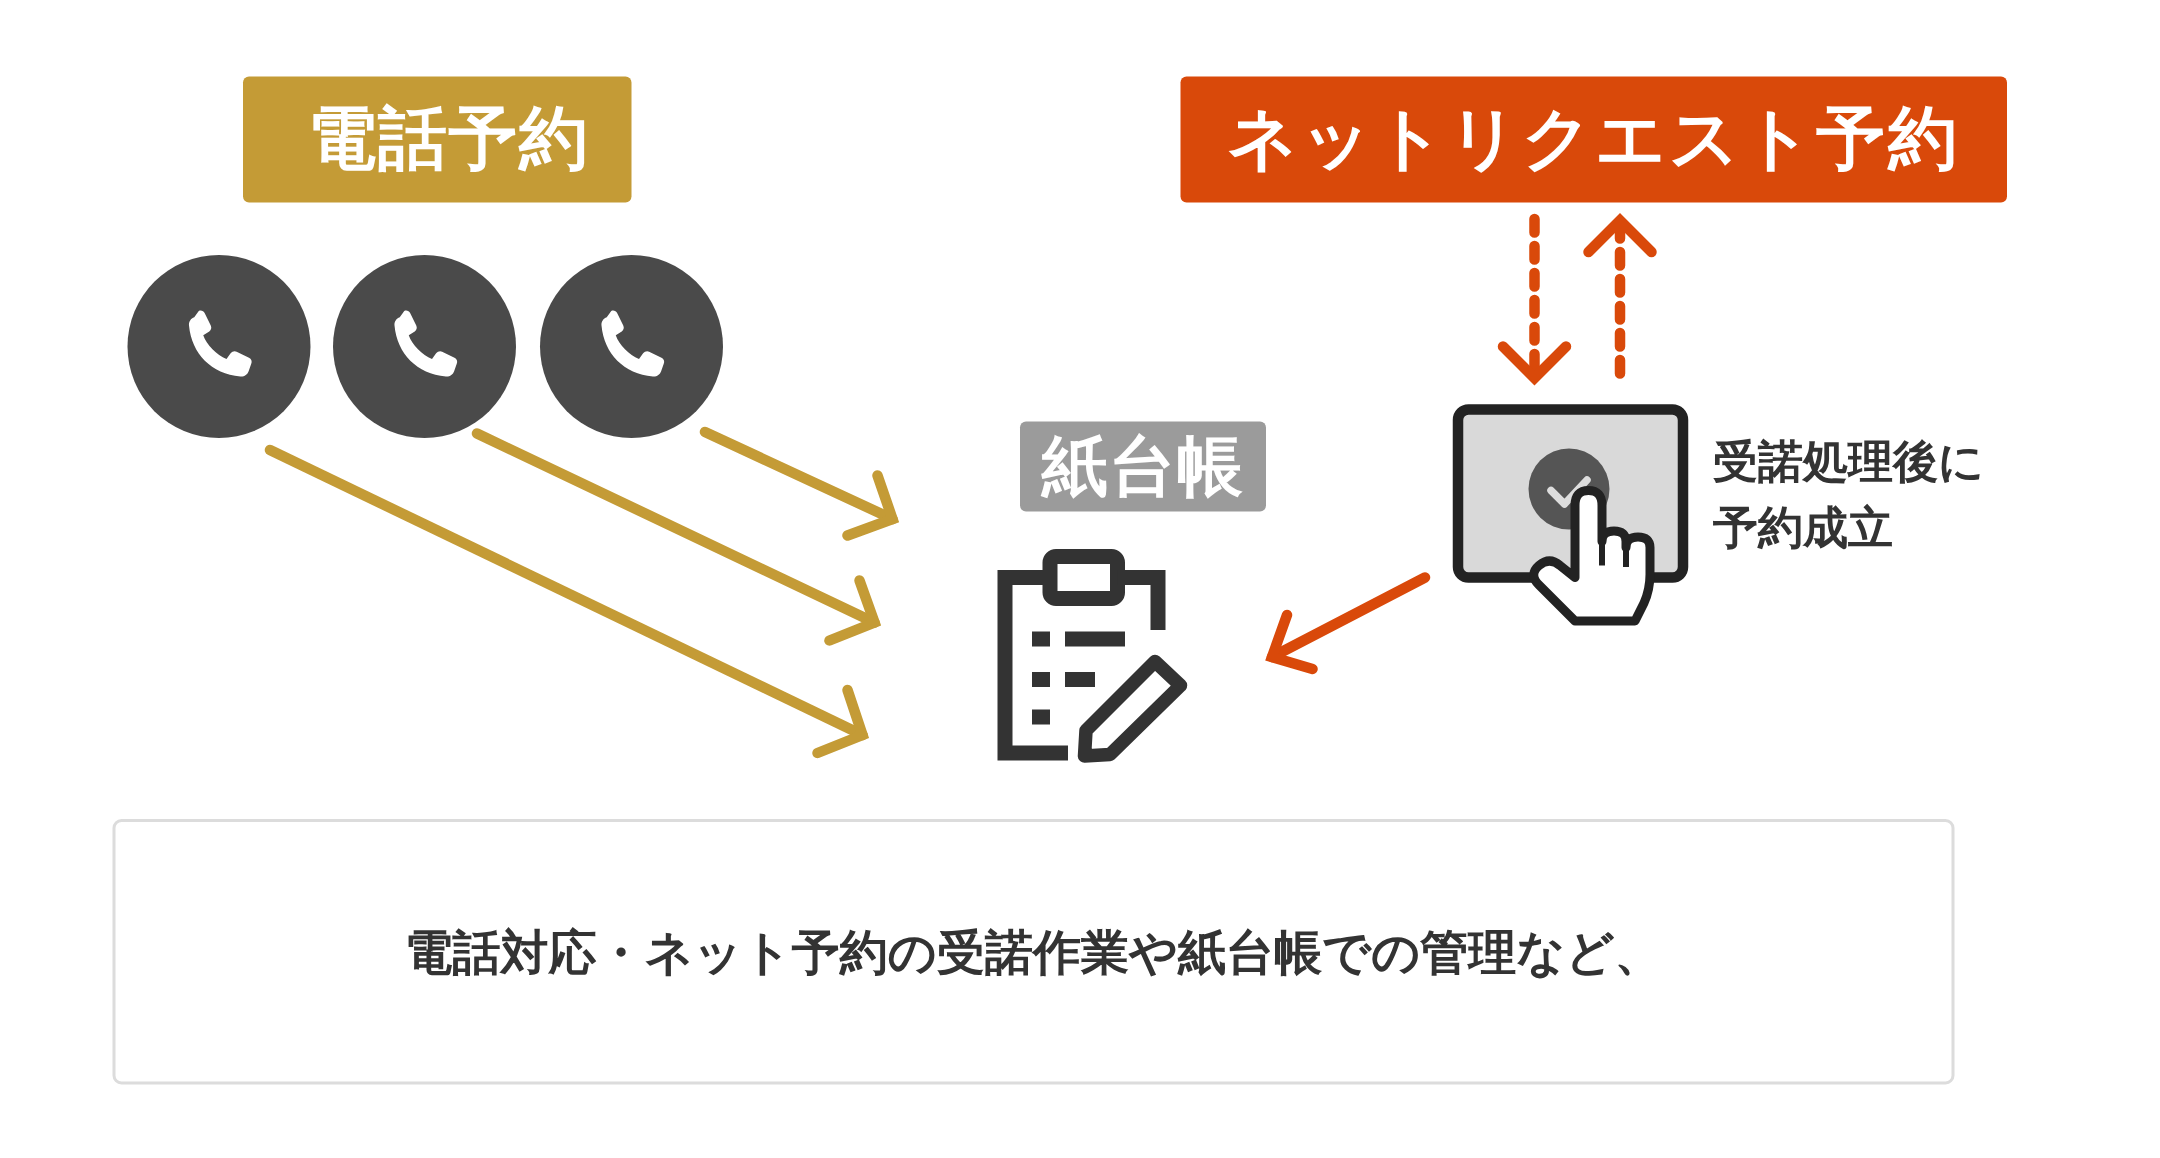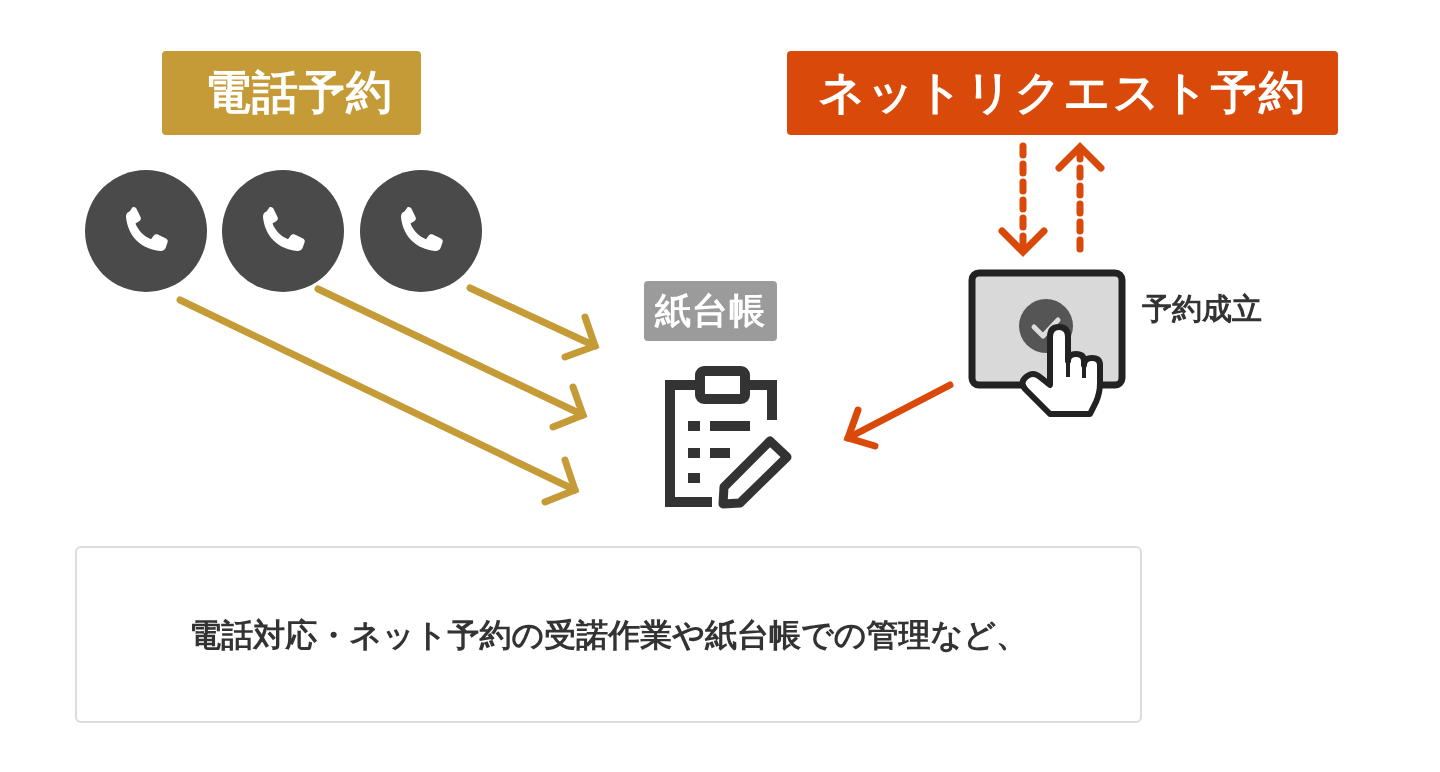--- a/index.html
+++ b/index.html
@@ -2,27 +2,27 @@
 <html><head>
 <meta charset="utf-8">
 <style>
   html, body { margin: 0; padding: 0; background: #ffffff; }
   body { width: 1440px; height: 772px; position: relative; overflow: hidden;
          font-family: "DejaVu Sans", "Liberation Sans", sans-serif; }
   .label-box { position: absolute; color: #ffffff; font-weight: bold; border-radius: 4px;
                display: flex; align-items: center; justify-content: center; letter-spacing: 1px; }
   #phone-label { left: 162px; top: 51px; width: 244px; height: 84px; font-size: 46px; }
   #net-label { left: 787px; top: 51px; width: 551px; height: 84px; font-size: 46px; letter-spacing: 2px; }
-  #ledger-label { left: 644px; top: 281px; width: 133px; height: 60px; font-size: 36px; }
+  #ledger-label { left: 680px; top: 281px; width: 164px; height: 60px; font-size: 44px; }
   .phone { position: absolute; width: 122px; height: 122px; border-radius: 50%;
            display: flex; align-items: center; justify-content: center; }
   #overlay { position: absolute; left: 0; top: 0; }
   #accept-note { position: absolute; left: 1142px; top: 287px; font-size: 30px; font-weight: bold;
                  color: #333333; line-height: 44px; }
-  #summary-box { position: absolute; left: 75px; top: 546px; width: 1067px; height: 177px;
+  #summary-box { position: absolute; left: 75px; top: 546px; width: 1228px; height: 177px;
                  border: 2px solid #dcdcdc; border-radius: 6px; box-sizing: border-box;
                  display: flex; flex-direction: column; align-items: center; justify-content: center; }
   .summary-line { font-size: 32px; font-weight: bold; color: #333333; line-height: 56px; }
 </style>
 </head>
 <body>
 
 <div id="phone-label" class="label-box" style="background:#c49b36;padding-left:15px;">電話予約</div>
 
 <div id="net-label" class="label-box" style="background:#d9490a;">ネットリクエスト予約</div>
@@ -94,18 +94,19 @@
     <rect x="972" y="273" width="150" height="112" rx="7" fill="#d9d9d9" stroke="#222" stroke-width="7"></rect>
     <circle cx="1046" cy="326" r="27" fill="#555"></circle>
     <polyline points="1034,327 1043,336 1058,320" fill="none" stroke="#ddd" stroke-width="5" stroke-linecap="round" stroke-linejoin="round"></polyline>
     <path d="M1050 337 q0-10 9-10 q9 0 9 10 v24 q0-7 8-7 q8 0 8 7 v4 q0-7 8-7 q8 0 8 7 v18 q0 10-4 19 l-6 12 h-40 l-24-24 q-7-7 0-13 q7-6 14 0 l10 8 z" fill="#fff" stroke="#222" stroke-width="6" stroke-linejoin="round"></path>
     <line x1="1068" y1="362" x2="1068" y2="377" stroke="#222" stroke-width="4"></line>
     <line x1="1084" y1="366" x2="1084" y2="378" stroke="#222" stroke-width="4"></line>
   </g>
 </svg>
 
 <div id="accept-note">
+  <div>受諾処理後に</div>
   <div>予約成立</div>
 </div>
 
 <div id="summary-box">
   <div class="summary-line">電話対応・ネット予約の受諾作業や紙台帳での管理など、</div>
 </div>
 
 </body></html>

